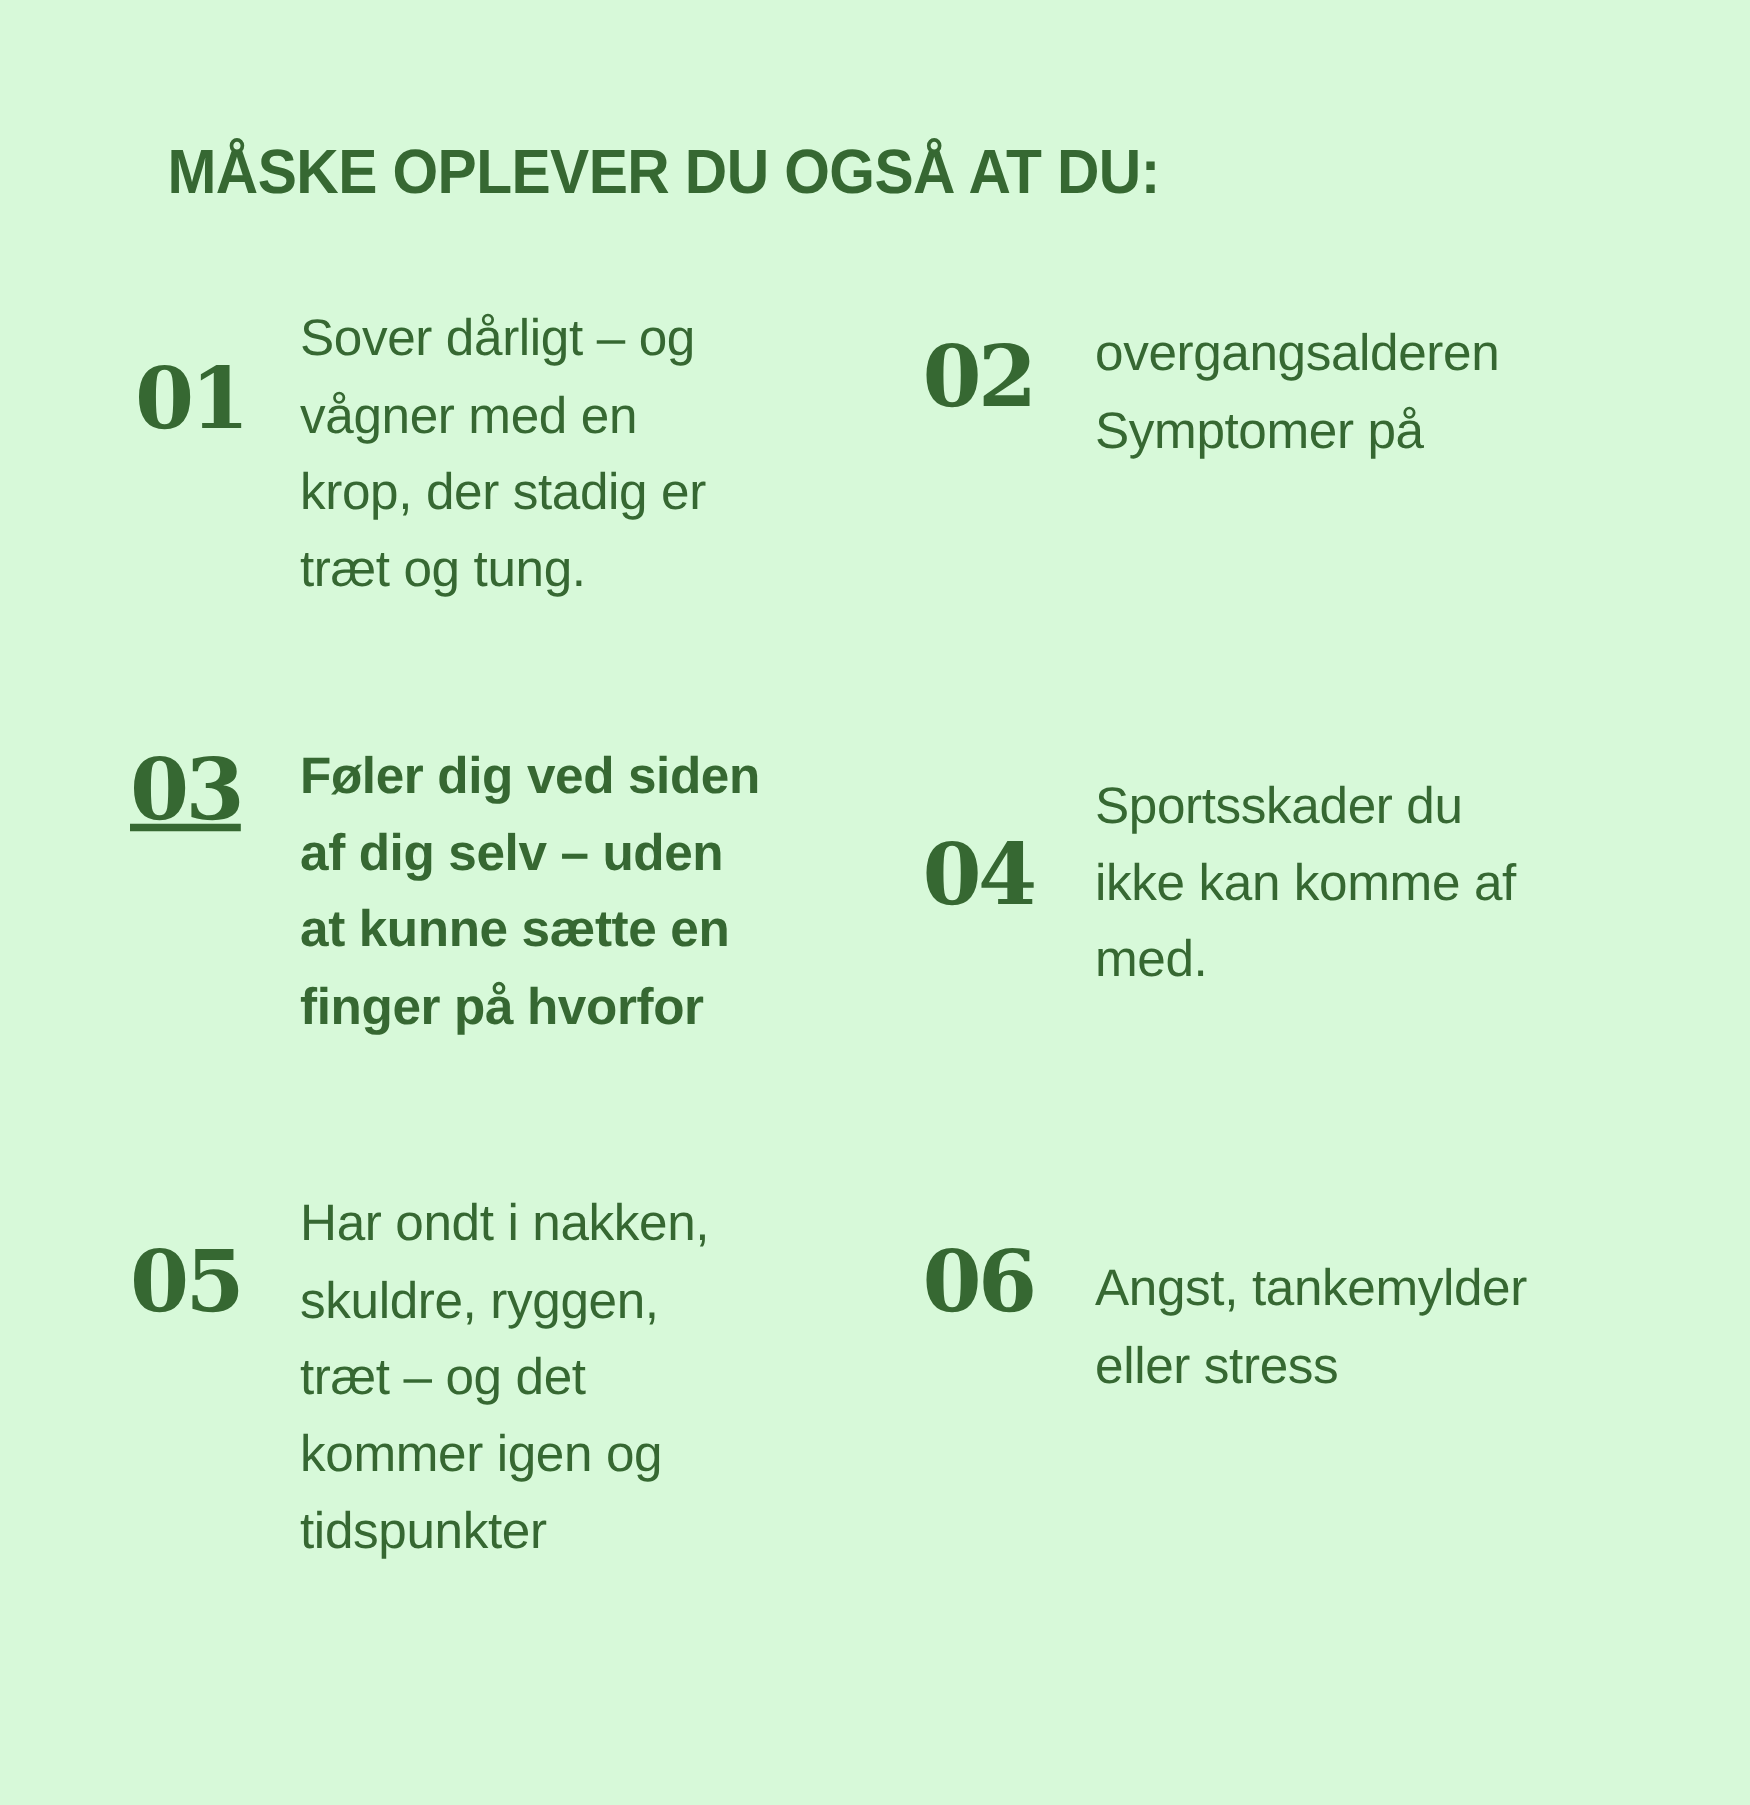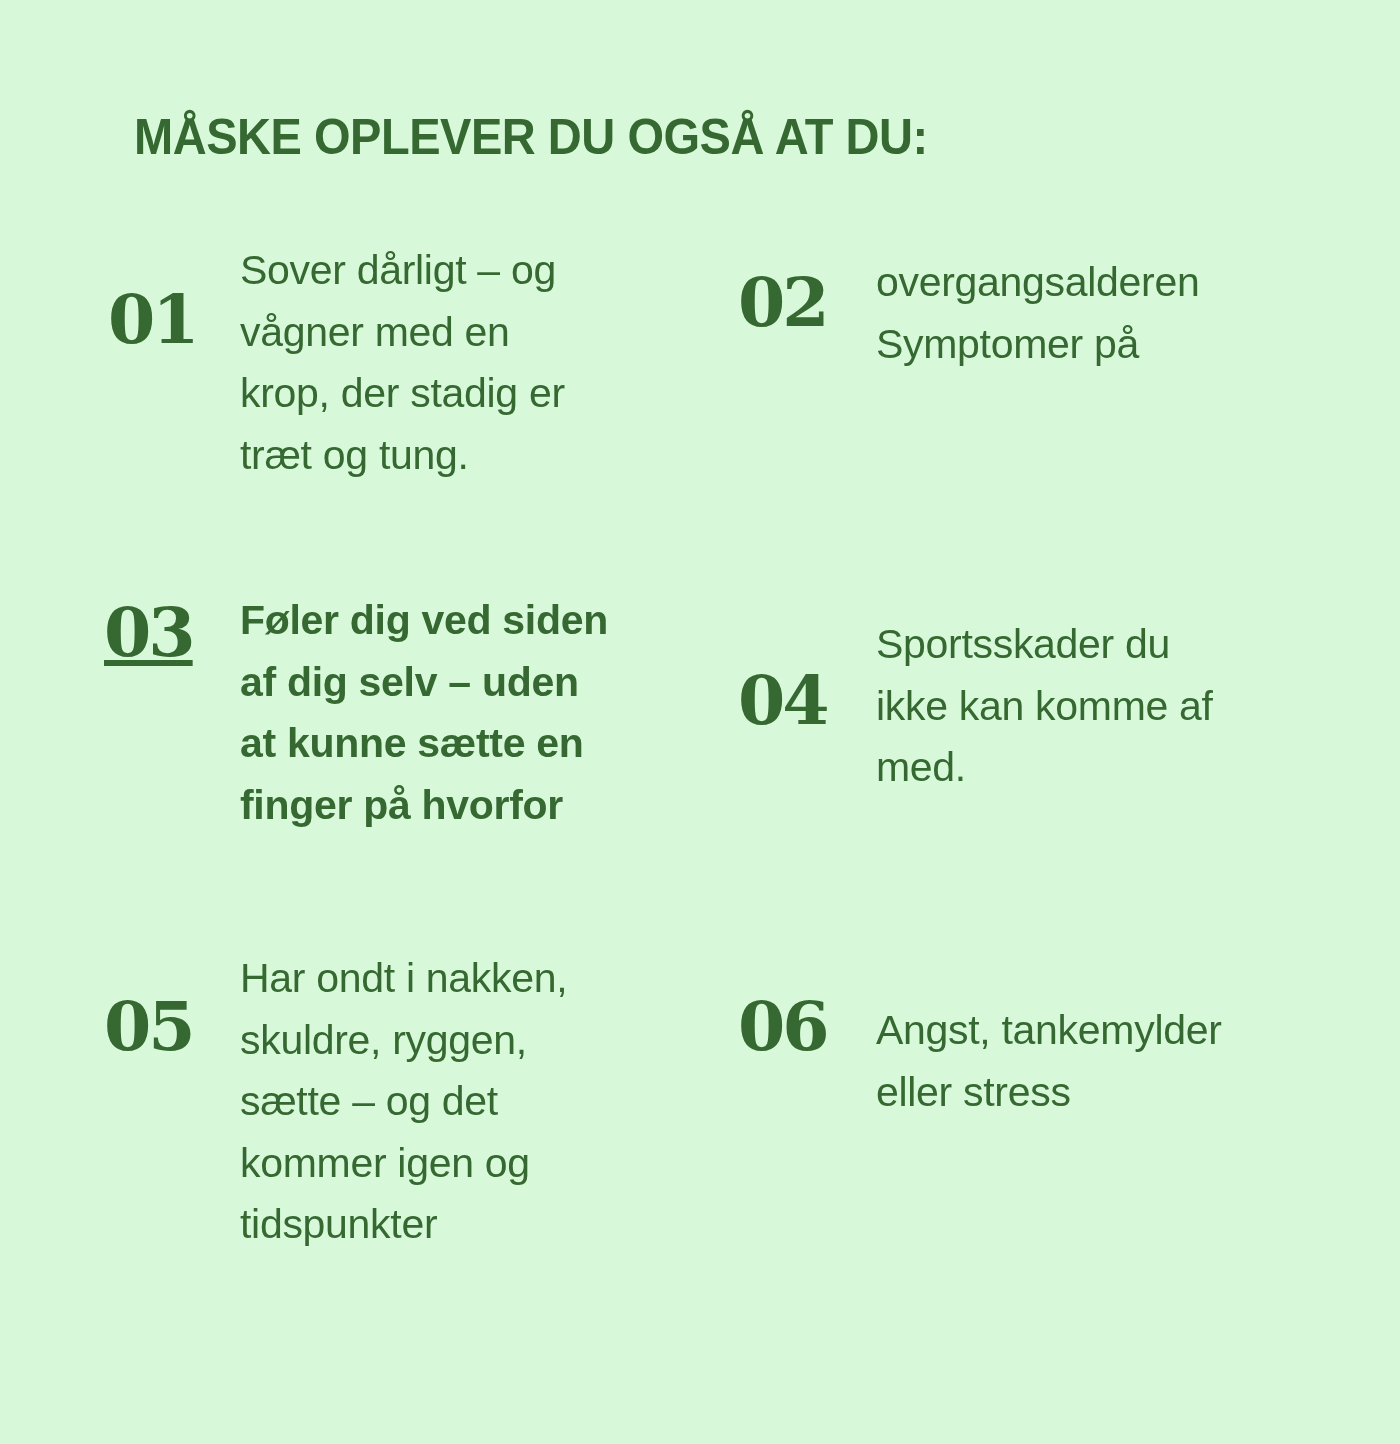--- a/index.html
+++ b/index.html
@@ -96,21 +96,21 @@
     <span class="line">ikke kan komme af</span>
     <span class="line">med.</span>
   </div>
 </div>
 
 <div class="item">
   <span class="num" style="left:104px; top:986px;">05</span>
   <div class="text" style="left:240px; top:948px;">
     <span class="line">Har ondt i nakken,</span>
     <span class="line">skuldre, ryggen,</span>
-    <span class="line">sætte – og det</span>
+    <span class="line">træt – og det</span>
     <span class="line">kommer igen og</span>
     <span class="line">tidspunkter</span>
   </div>
 </div>
 
 <div class="item">
   <span class="num" style="left:738px; top:986px;">06</span>
   <div class="text" style="left:876px; top:976px;margin-top:24px;">
     <span class="line">Angst, tankemylder</span>
     <span class="line">eller stress</span>

